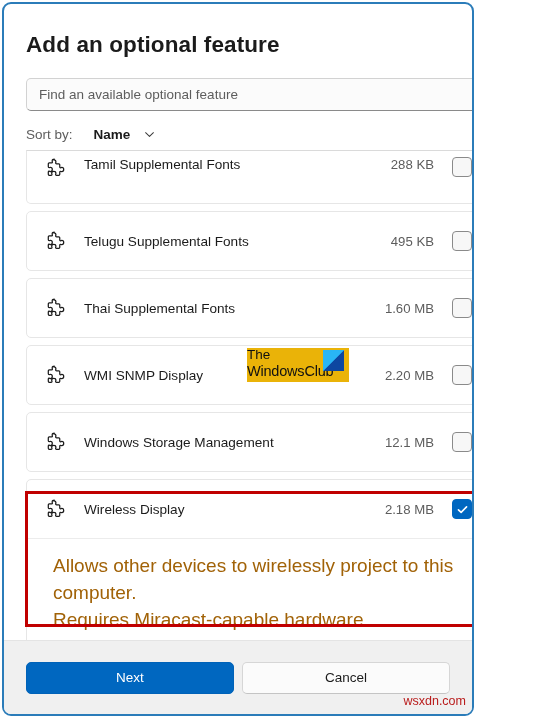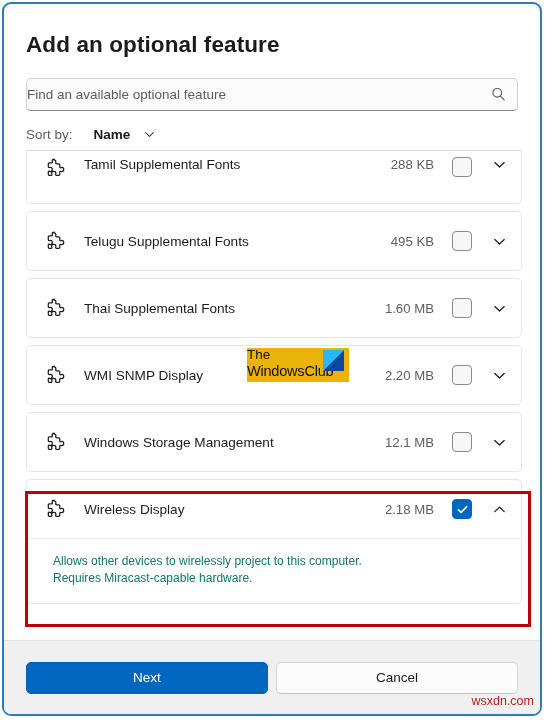--- a/index.html
+++ b/index.html
@@ -12,21 +12,21 @@
     height: 720px;
     font-family: "Liberation Sans", sans-serif;
     overflow: hidden;
   }
 
   
   .dialog-window {
     position: absolute;
     left: 2px;
     top: 2px;
-    width: 540px;
+    width: 472px;
     height: 714px;
     box-sizing: border-box;
     border: 2px solid #2b7cb9;
     border-radius: 9px;
     background: #ffffff;
     overflow: hidden;
     display: flex;
     flex-direction: column;
   }
 
@@ -54,21 +54,21 @@
   .search-box {
     box-sizing: border-box;
     width: 492px;
     height: 33px;
     border: 1px solid #d2d2d2;
     border-bottom: 1px solid #8a8a8a;
     border-radius: 5px;
     background: #fbfbfb;
     display: flex;
     align-items: center;
-    padding: 0 10px 0 0;
+    padding: 0 10px 0 12px;
   }
   .search-input {
     border: 0;
     outline: 0;
     background: transparent;
     flex: 1 1 auto;
     font-family: "Liberation Sans", sans-serif;
     font-size: 13.5px;
     color: #1b1b1b;
     padding: 0;
@@ -156,23 +156,23 @@
   }
   .check-glyph { width: 13px; height: 13px; color: #ffffff; display: none; }
   .feature-checkbox.checked .check-glyph { display: block; }
   .expand-chevron { flex: 0 0 auto; width: 15px; height: 15px; color: #1b1b1b; }
 
   .feature-detail {
     border-top: 1px solid #ececec;
     padding: 14px 18px 16px 26px;
   }
   .feature-detail-text {
-    font-size: 12px;
+    font-size: 19px;
     line-height: 1.42;
-    color: #0f766e;
+    color: #a16207;
     white-space: pre-line;
   }
 
   
   .highlight-box {
     position: absolute;
     left: 21px;
     top: 487px;
     width: 506px;
     height: 136px;

